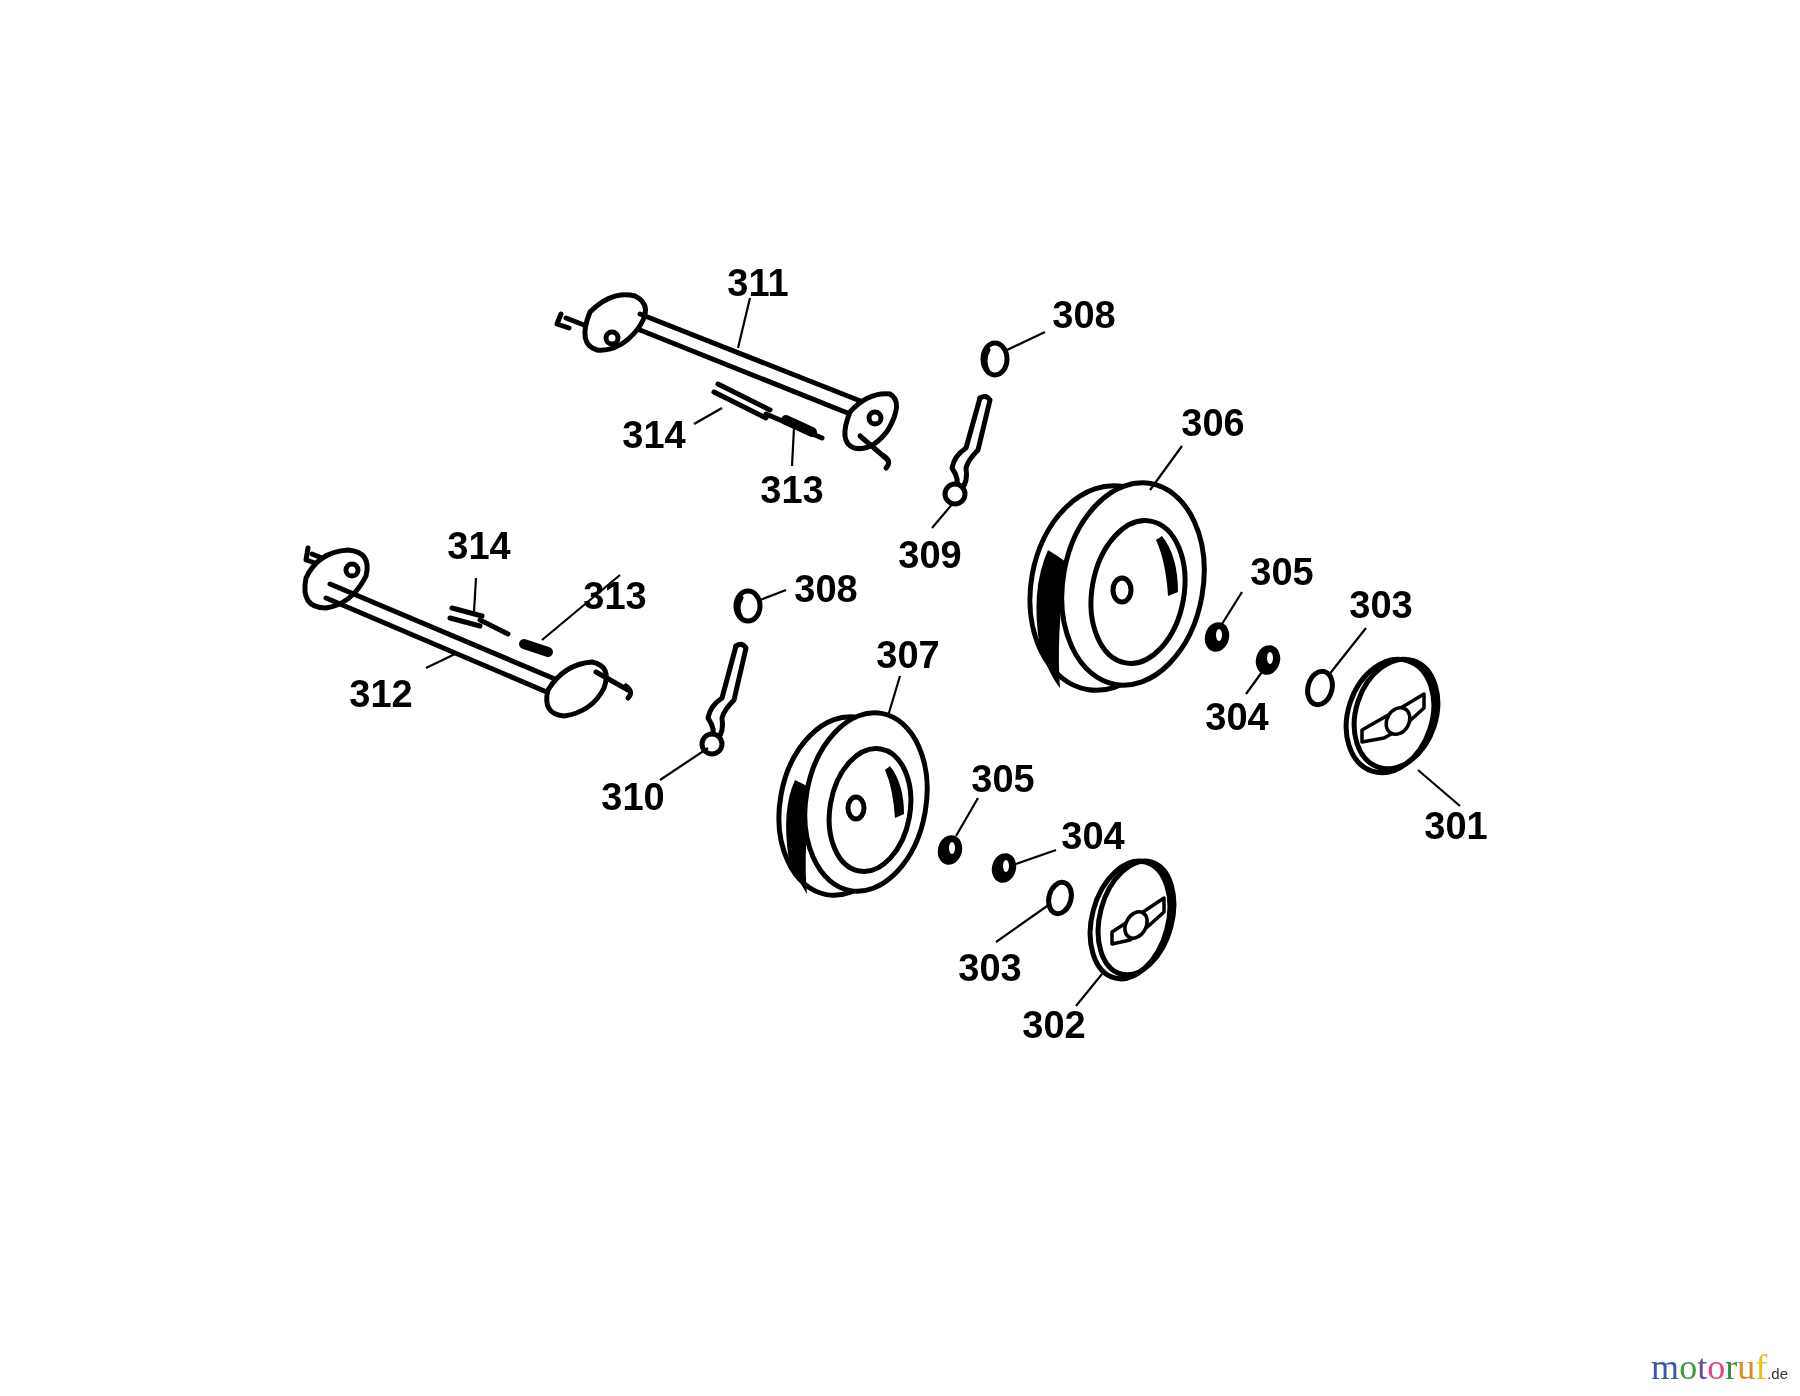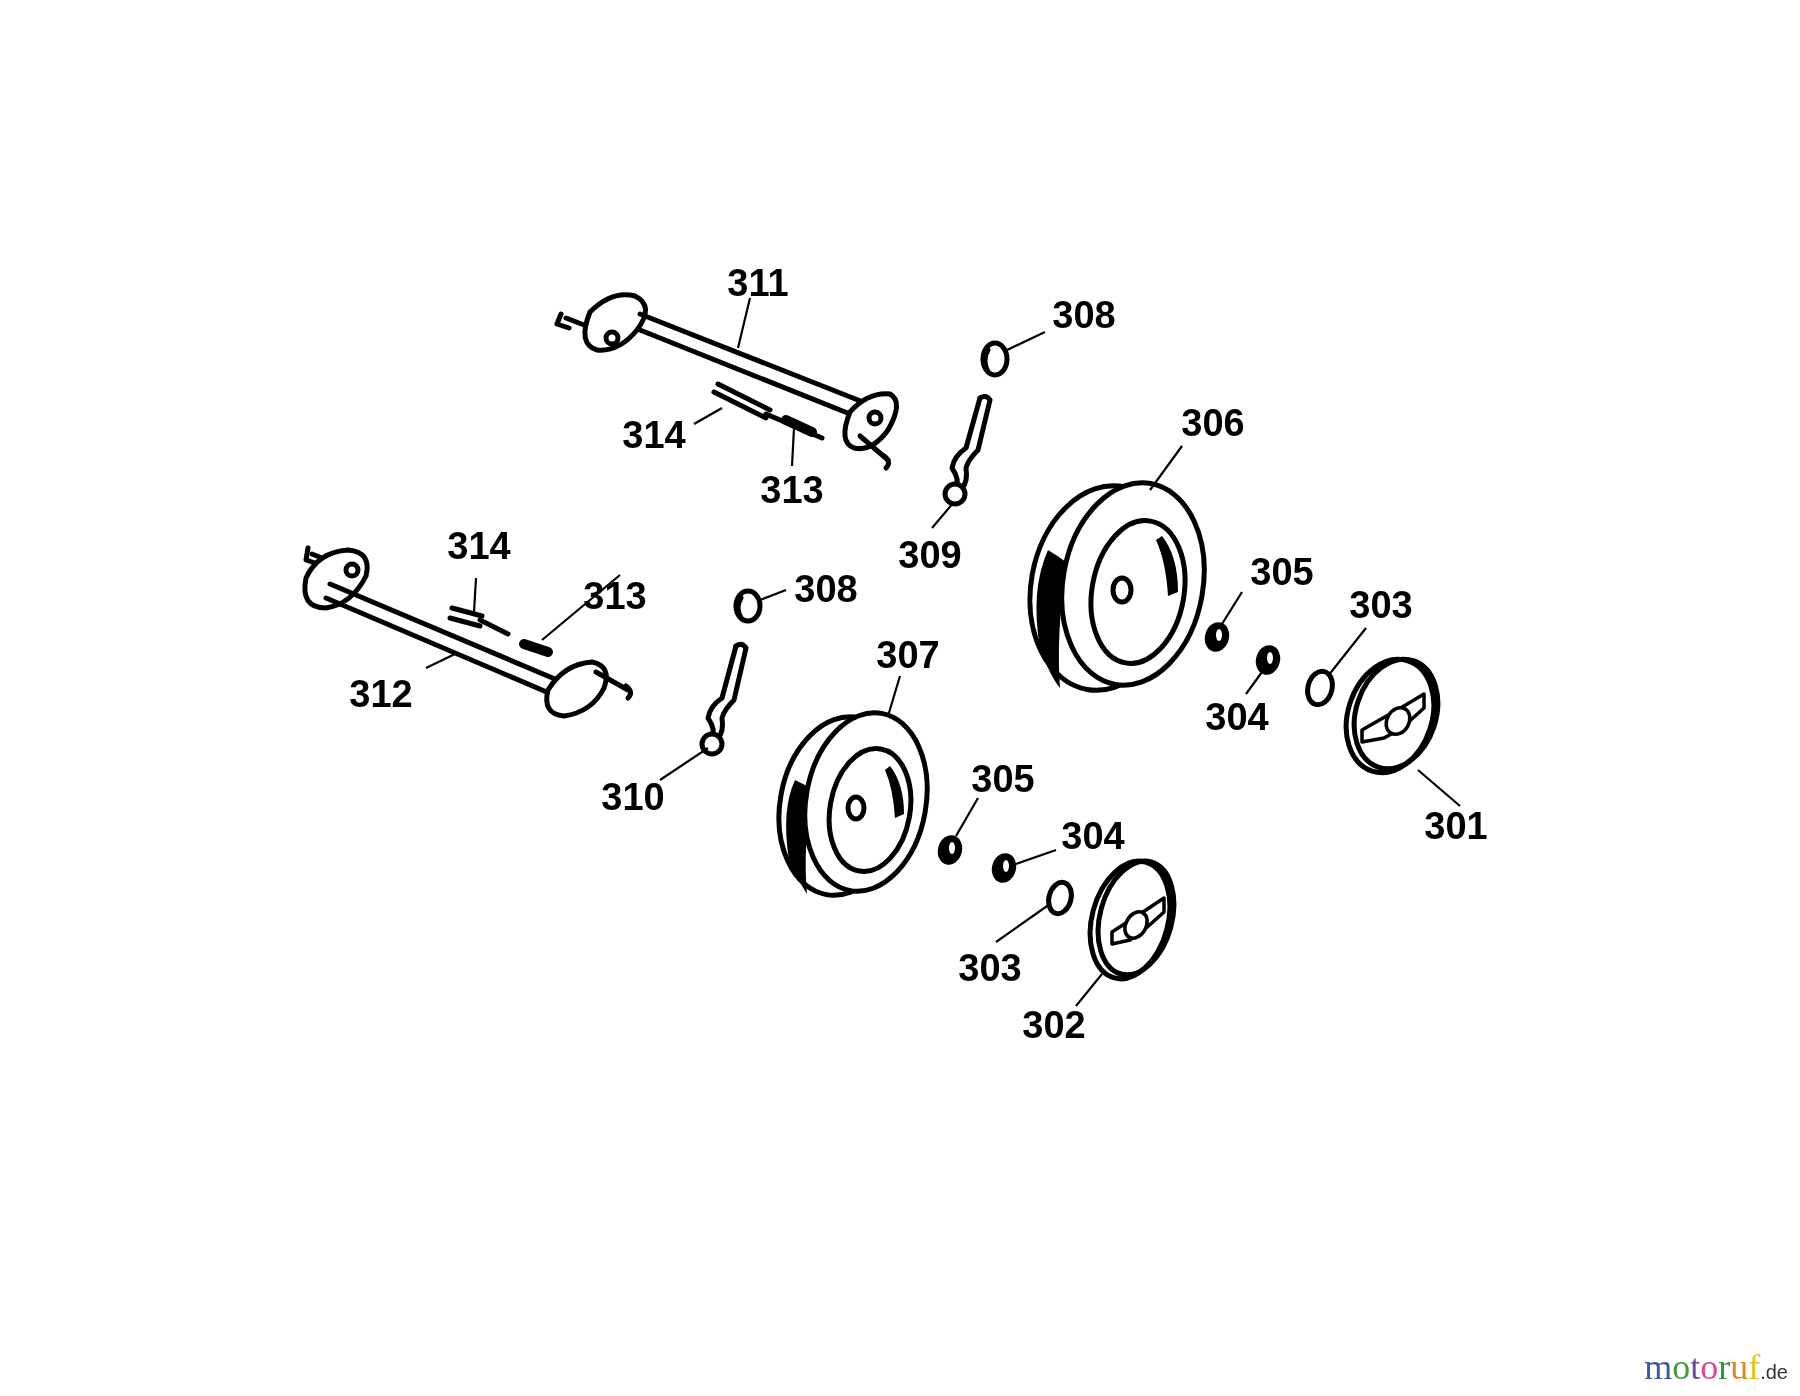--- a/index.html
+++ b/index.html
@@ -4,21 +4,21 @@
 <style>
   html, body { margin: 0; padding: 0; background: #ffffff; }
   body { width: 1800px; height: 1396px; position: relative; overflow: hidden; font-family: "Liberation Sans", sans-serif; }
   #diagram { position: absolute; left: 0; top: 0; width: 1800px; height: 1396px; }
   .lbl { font-family: "Liberation Sans", sans-serif; font-weight: bold; font-size: 38px; fill: #000; }
   .stroke { fill: none; stroke: #000; stroke-width: 5; stroke-linecap: round; stroke-linejoin: round; }
   .thin { fill: none; stroke: #000; stroke-width: 2.2; }
   .fillw { fill: #fff; stroke: #000; stroke-width: 5; }
   .fillb { fill: #000; }
   #watermark { position: absolute; right: 12px; bottom: 8px; font-family: "Liberation Serif", serif; font-size: 36px; letter-spacing: 0px; }
-  #watermark .tld { font-family: "Liberation Sans", sans-serif; font-size: 20px; color: #333; }
+  #watermark .tld { font-family: "Liberation Sans", sans-serif; font-size: 15px; color: #333; }
 </style>
 </head>
 <body>
 
 <svg id="diagram" viewBox="0 0 1800 1396" xmlns="http://www.w3.org/2000/svg">
 
   <g>
 
     <path class="stroke" d="M566,318 L602,332"></path>
     <path class="stroke" d="M561,314 l-4,10 l12,4"></path>

